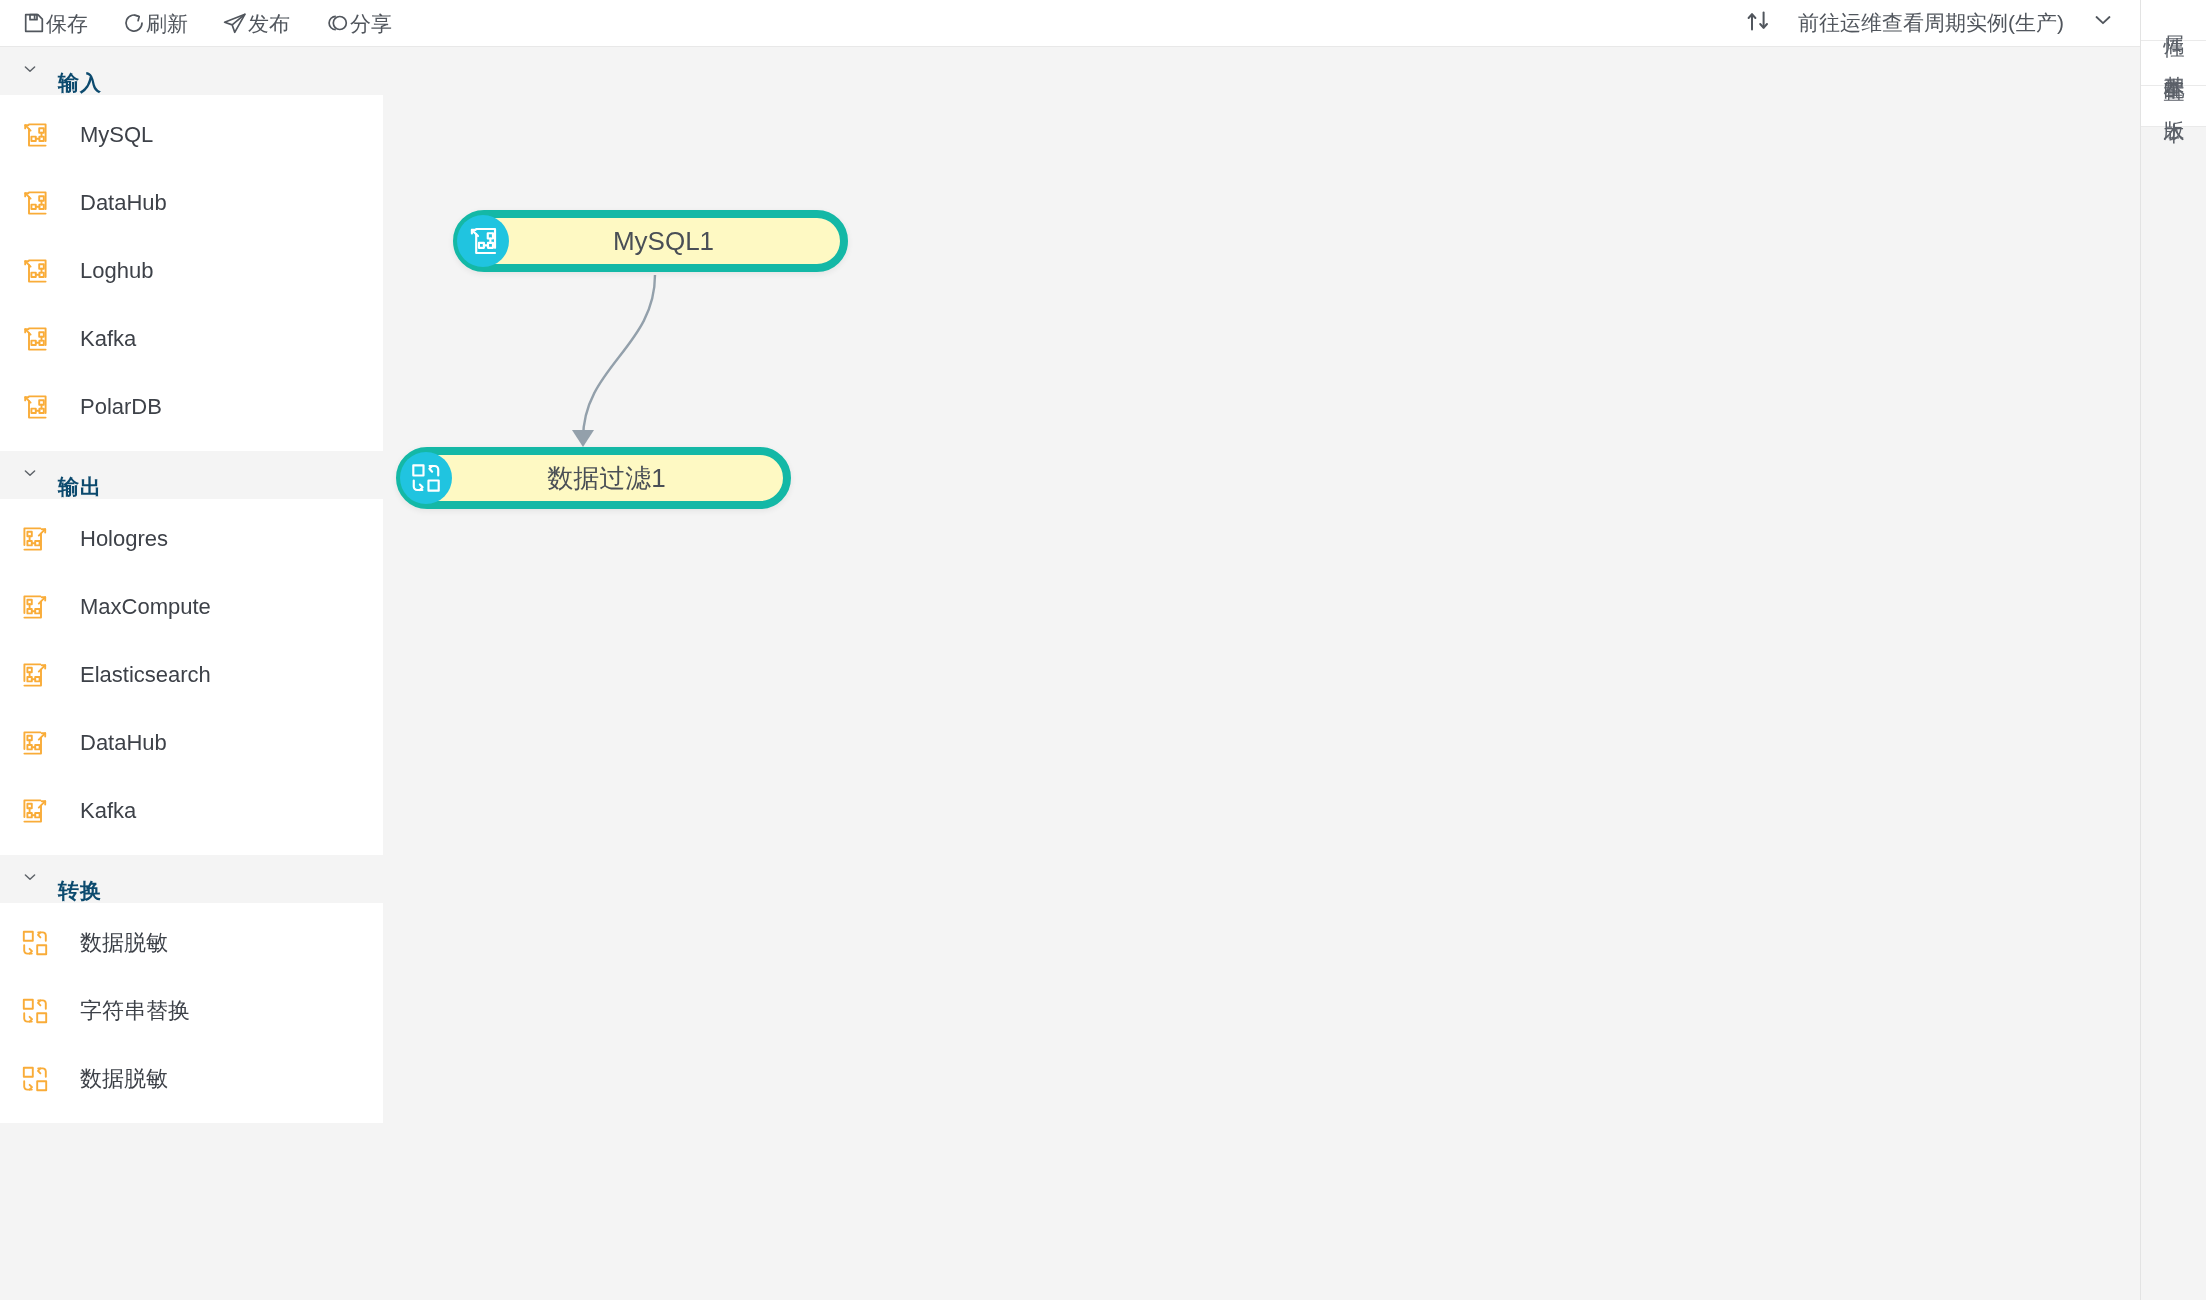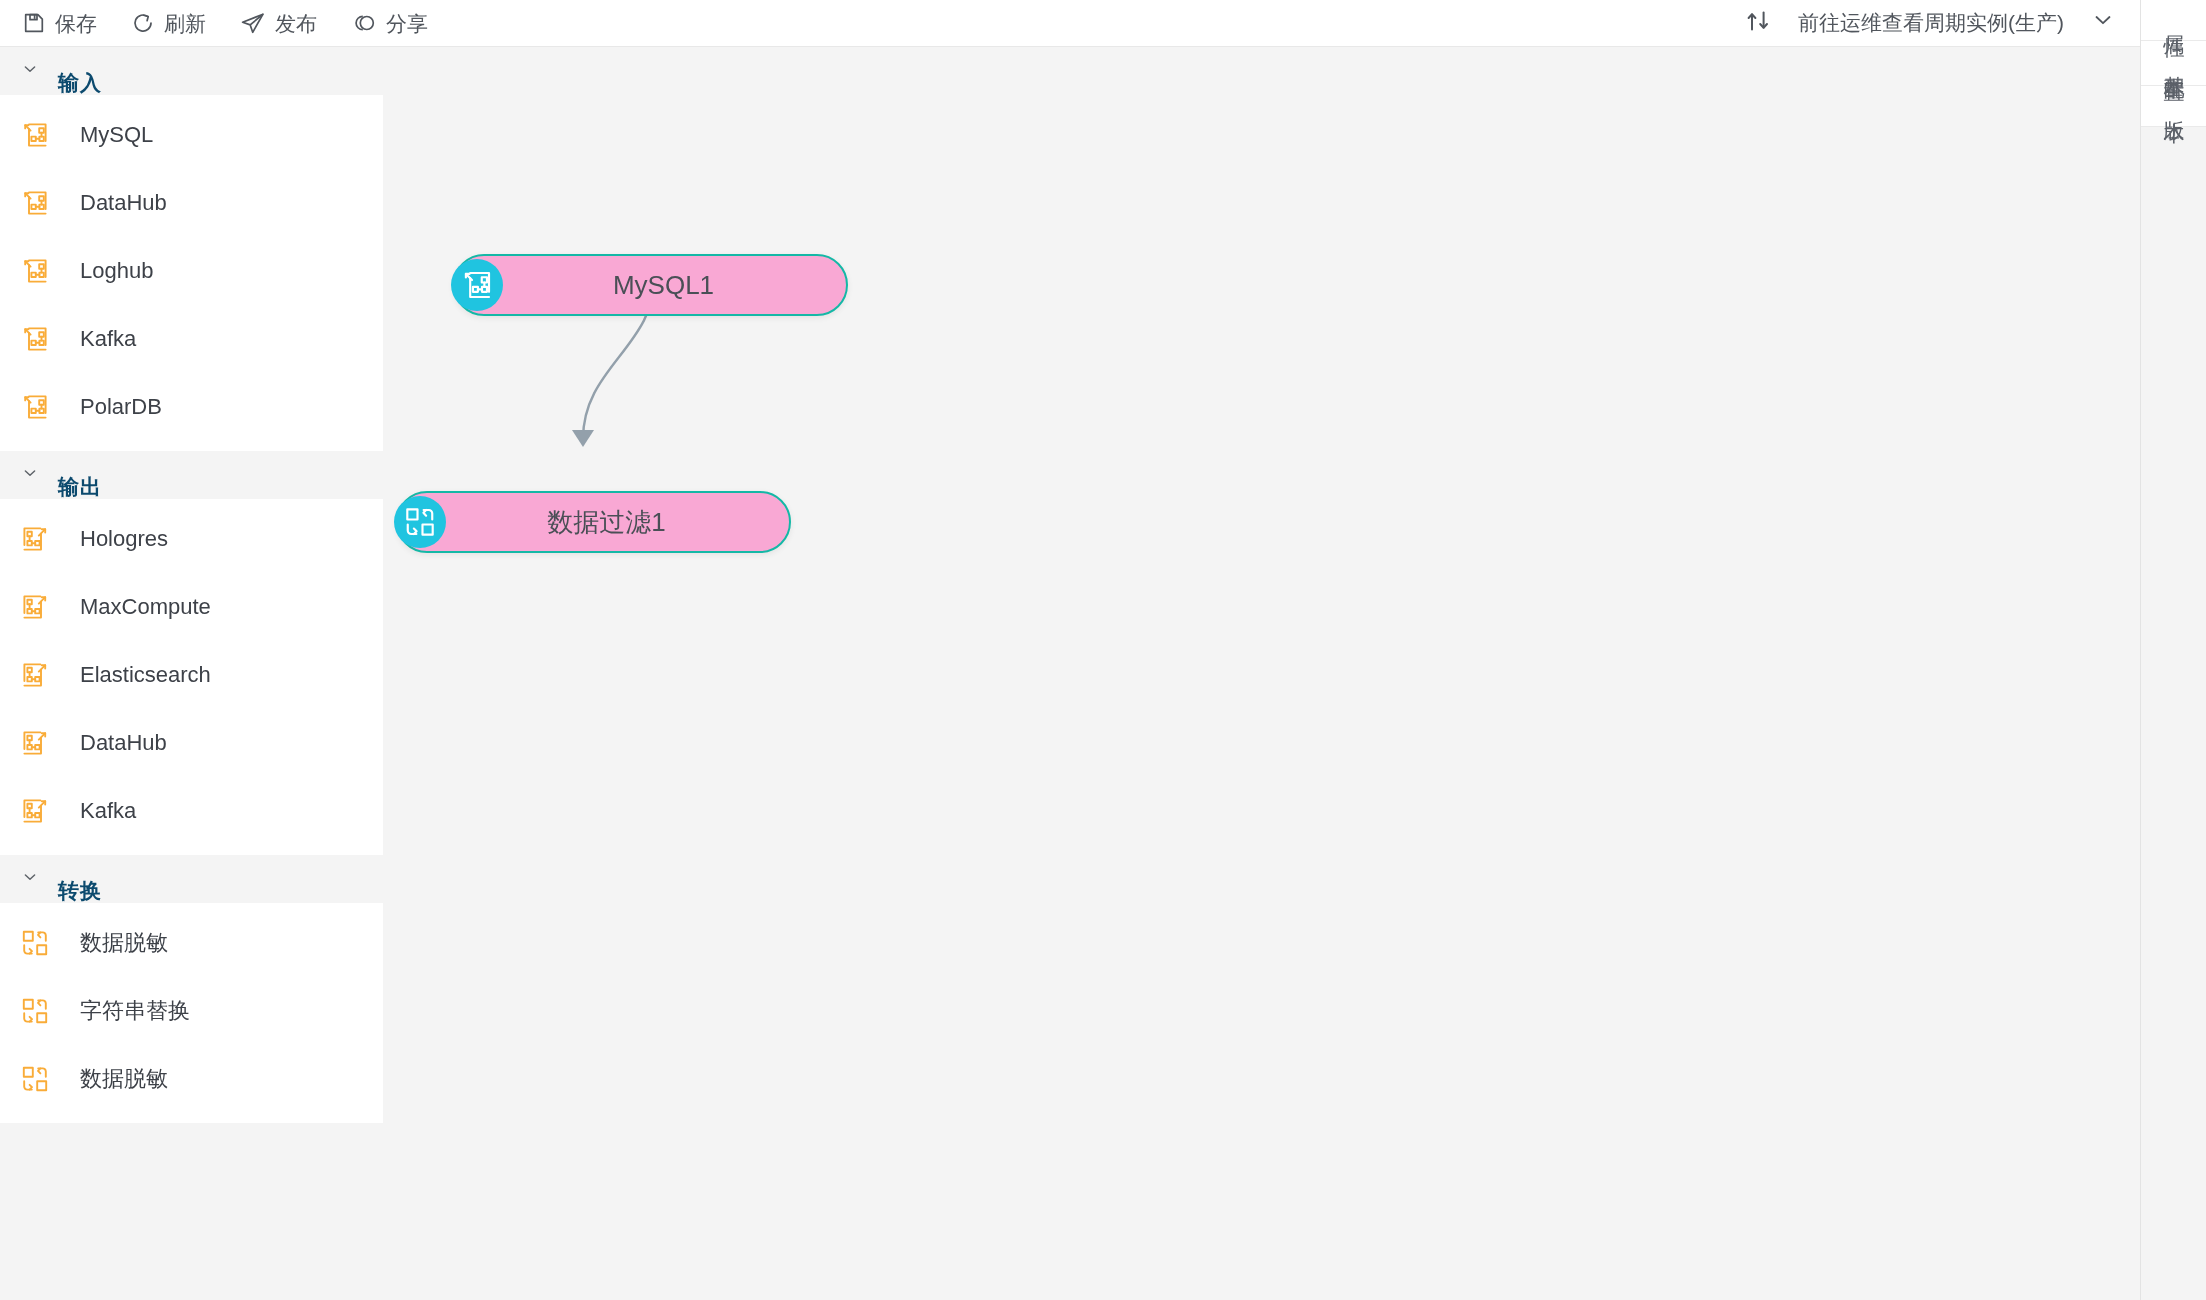--- a/index.html
+++ b/index.html
@@ -15,21 +15,21 @@
   
   .toolbar {
     position: absolute; top: 0; left: 0;
     width: 2140px; height: 47px;
     background: #ffffff;
     border-bottom: 1px solid #e8e8e8;
     display: flex; align-items: center;
   }
   .tb-left { display: flex; align-items: center; padding-left: 22px; gap: 34px; }
   .tb-btn {
-    display: flex; align-items: center; gap: 9px;
+    display: flex; align-items: center; gap: 0;
     color: #51565d; font-size: 21px; line-height: 1;
     cursor: pointer; user-select: none;
     white-space: nowrap;
   }
   .tb-btn svg { display: block; flex: 0 0 auto; }
   .tb-right {
     margin-left: auto; padding-right: 26px;
     display: flex; align-items: flex-start; gap: 28px;
     color: #51565d; font-size: 21px; cursor: pointer; user-select: none;
     white-space: nowrap;
@@ -66,26 +66,26 @@
   
   .canvas {
     position: absolute; top: 47px; left: 383px;
     width: 1757px; height: 1253px;
     background: #f4f4f4;
     overflow: hidden;
   }
   .node {
     position: absolute;
     height: 62px;
-    background: #f9a8d4;
-    border: 2px solid #14b8a6;
+    background: #fef9c3;
+    border: 8px solid #14b8a6;
     border-radius: 34px;
     display: flex; align-items: center;
     box-shadow: 0 2px 6px rgba(0,0,0,0.07);
-    cursor: move; user-select: none; margin-top: 44px;
+    cursor: move; user-select: none;
   }
   .node .node-ico {
     position: absolute; left: -4px; top: 50%;
     transform: translateY(-50%);
     width: 52px; height: 52px; border-radius: 50%;
     background: #20c4e0;
     display: flex; align-items: center; justify-content: center;
   }
   .node .node-ico svg { display:block; }
   .node .node-label {

